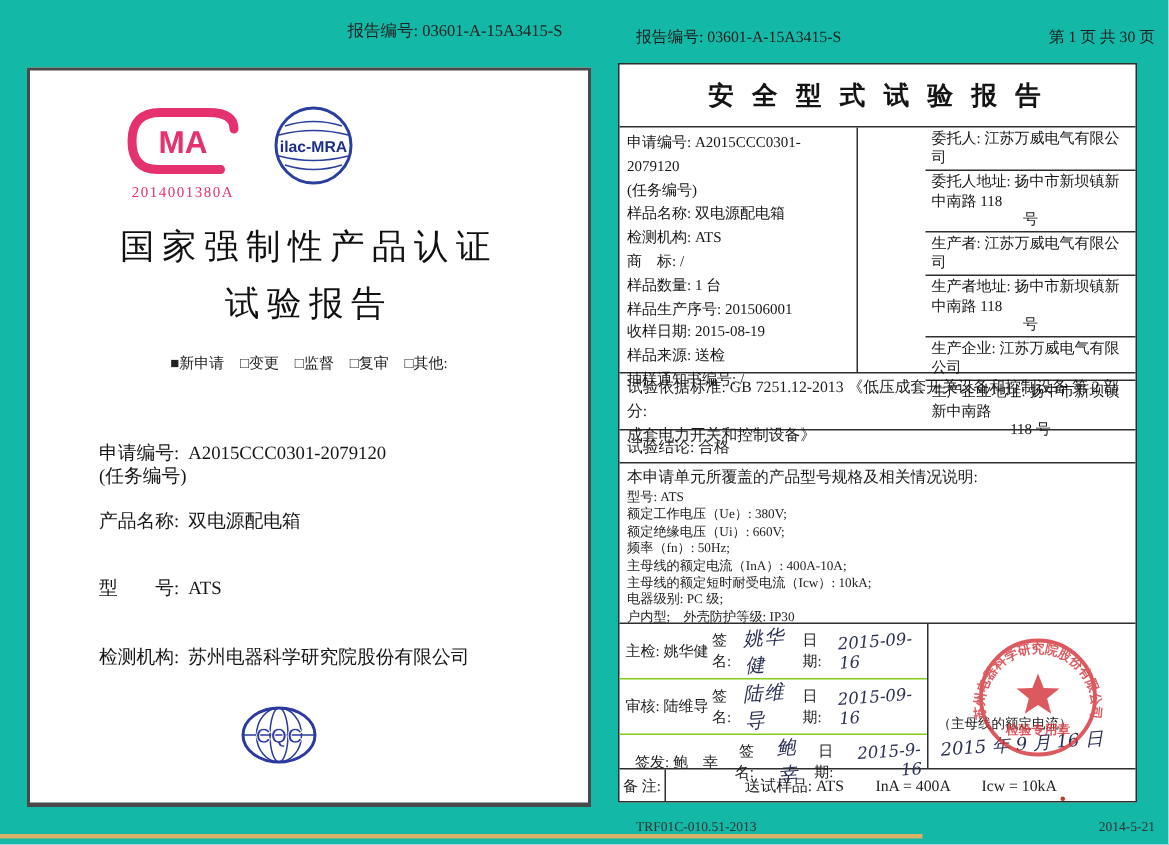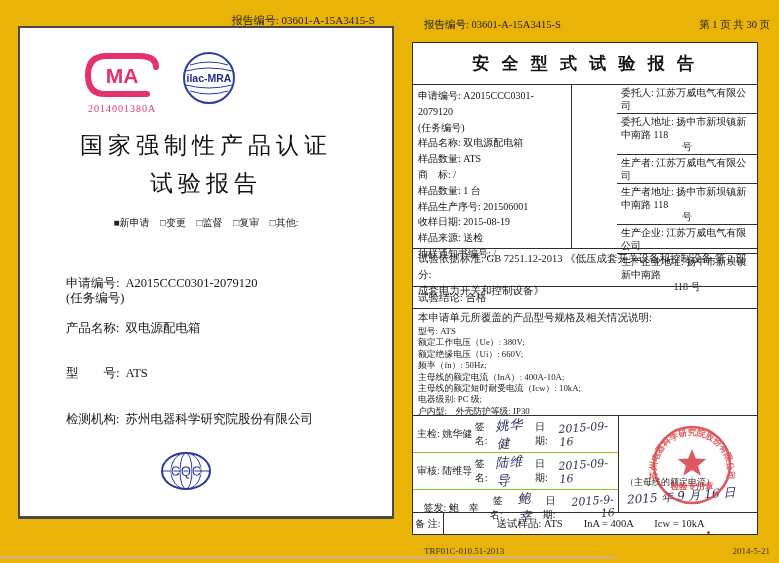--- a/index.html
+++ b/index.html
@@ -1,21 +1,21 @@
 <!DOCTYPE html>
 <html><head>
 <meta charset="utf-8">
 <style>
   html,body{margin:0;padding:0;background:#ffffff;}
   body{font-family:"Liberation Serif","DejaVu Serif",serif;color:#1c1c1c;}
-  #canvas{position:relative;width:779px;height:563px;background:#eab308;overflow:hidden;}
+  #canvas{position:relative;width:779px;height:563px;background:#14b8a6;overflow:hidden;}
 
   
   .lp-report-no{position:absolute;top:13px;left:200px;width:175px;text-align:right;font-size:11px;color:#222;}
-  #left-page{position:absolute;left:18px;top:26px;width:376px;height:493px;background:#fff;
+  #left-page{position:absolute;left:18px;top:45px;width:376px;height:493px;background:#fff;
     border:2px solid #4a4a4a;border-bottom-width:3px;box-sizing:border-box;}
   .lp-inner{position:relative;width:100%;height:100%;}
   .cma-wrap{position:absolute;left:62px;top:24px;width:80px;text-align:center;}
   .cma-num{font-size:10px;color:#e5326e;letter-spacing:1px;margin-top:1px;}
   .ilac-wrap{position:absolute;left:162px;top:23px;}
   .cnas-wrap{position:absolute;left:219px;top:28px;width:58px;text-align:center;color:#2a3f9e;}
   .cnas-sub{font-size:6.5px;letter-spacing:4px;margin-top:1px;}
   .cnas-code{font-size:7px;letter-spacing:.5px;}
   .lp-title{position:absolute;width:100%;text-align:center;font-size:23px;letter-spacing:5px;color:#111;font-weight:500;}
   .lp-title1{top:102px;}
@@ -152,21 +152,21 @@
 
   <div id="rp-table">
 
     <div class="rp-row rp-title">安 全 型 式 试 验 报 告</div>
 
     <div class="rp-row rp-info">
       <div class="rp-info-left">
         <div>申请编号: A2015CCC0301-2079120</div>
         <div>(任务编号)</div>
         <div>样品名称: 双电源配电箱</div>
-        <div>样品数量: ATS</div>
+        <div>检测机构: ATS</div>
         <div>商　标: /</div>
         <div>样品数量: 1 台</div>
         <div>样品生产序号: 201506001</div>
         <div>收样日期: 2015-08-19</div>
         <div>样品来源: 送检</div>
         <div>抽样通知书编号: /</div>
       </div>
       <div class="rp-info-right">
         <div class="rp-ir-row h22">
           <div class="l1">委托人: 江苏万威电气有限公司</div>

